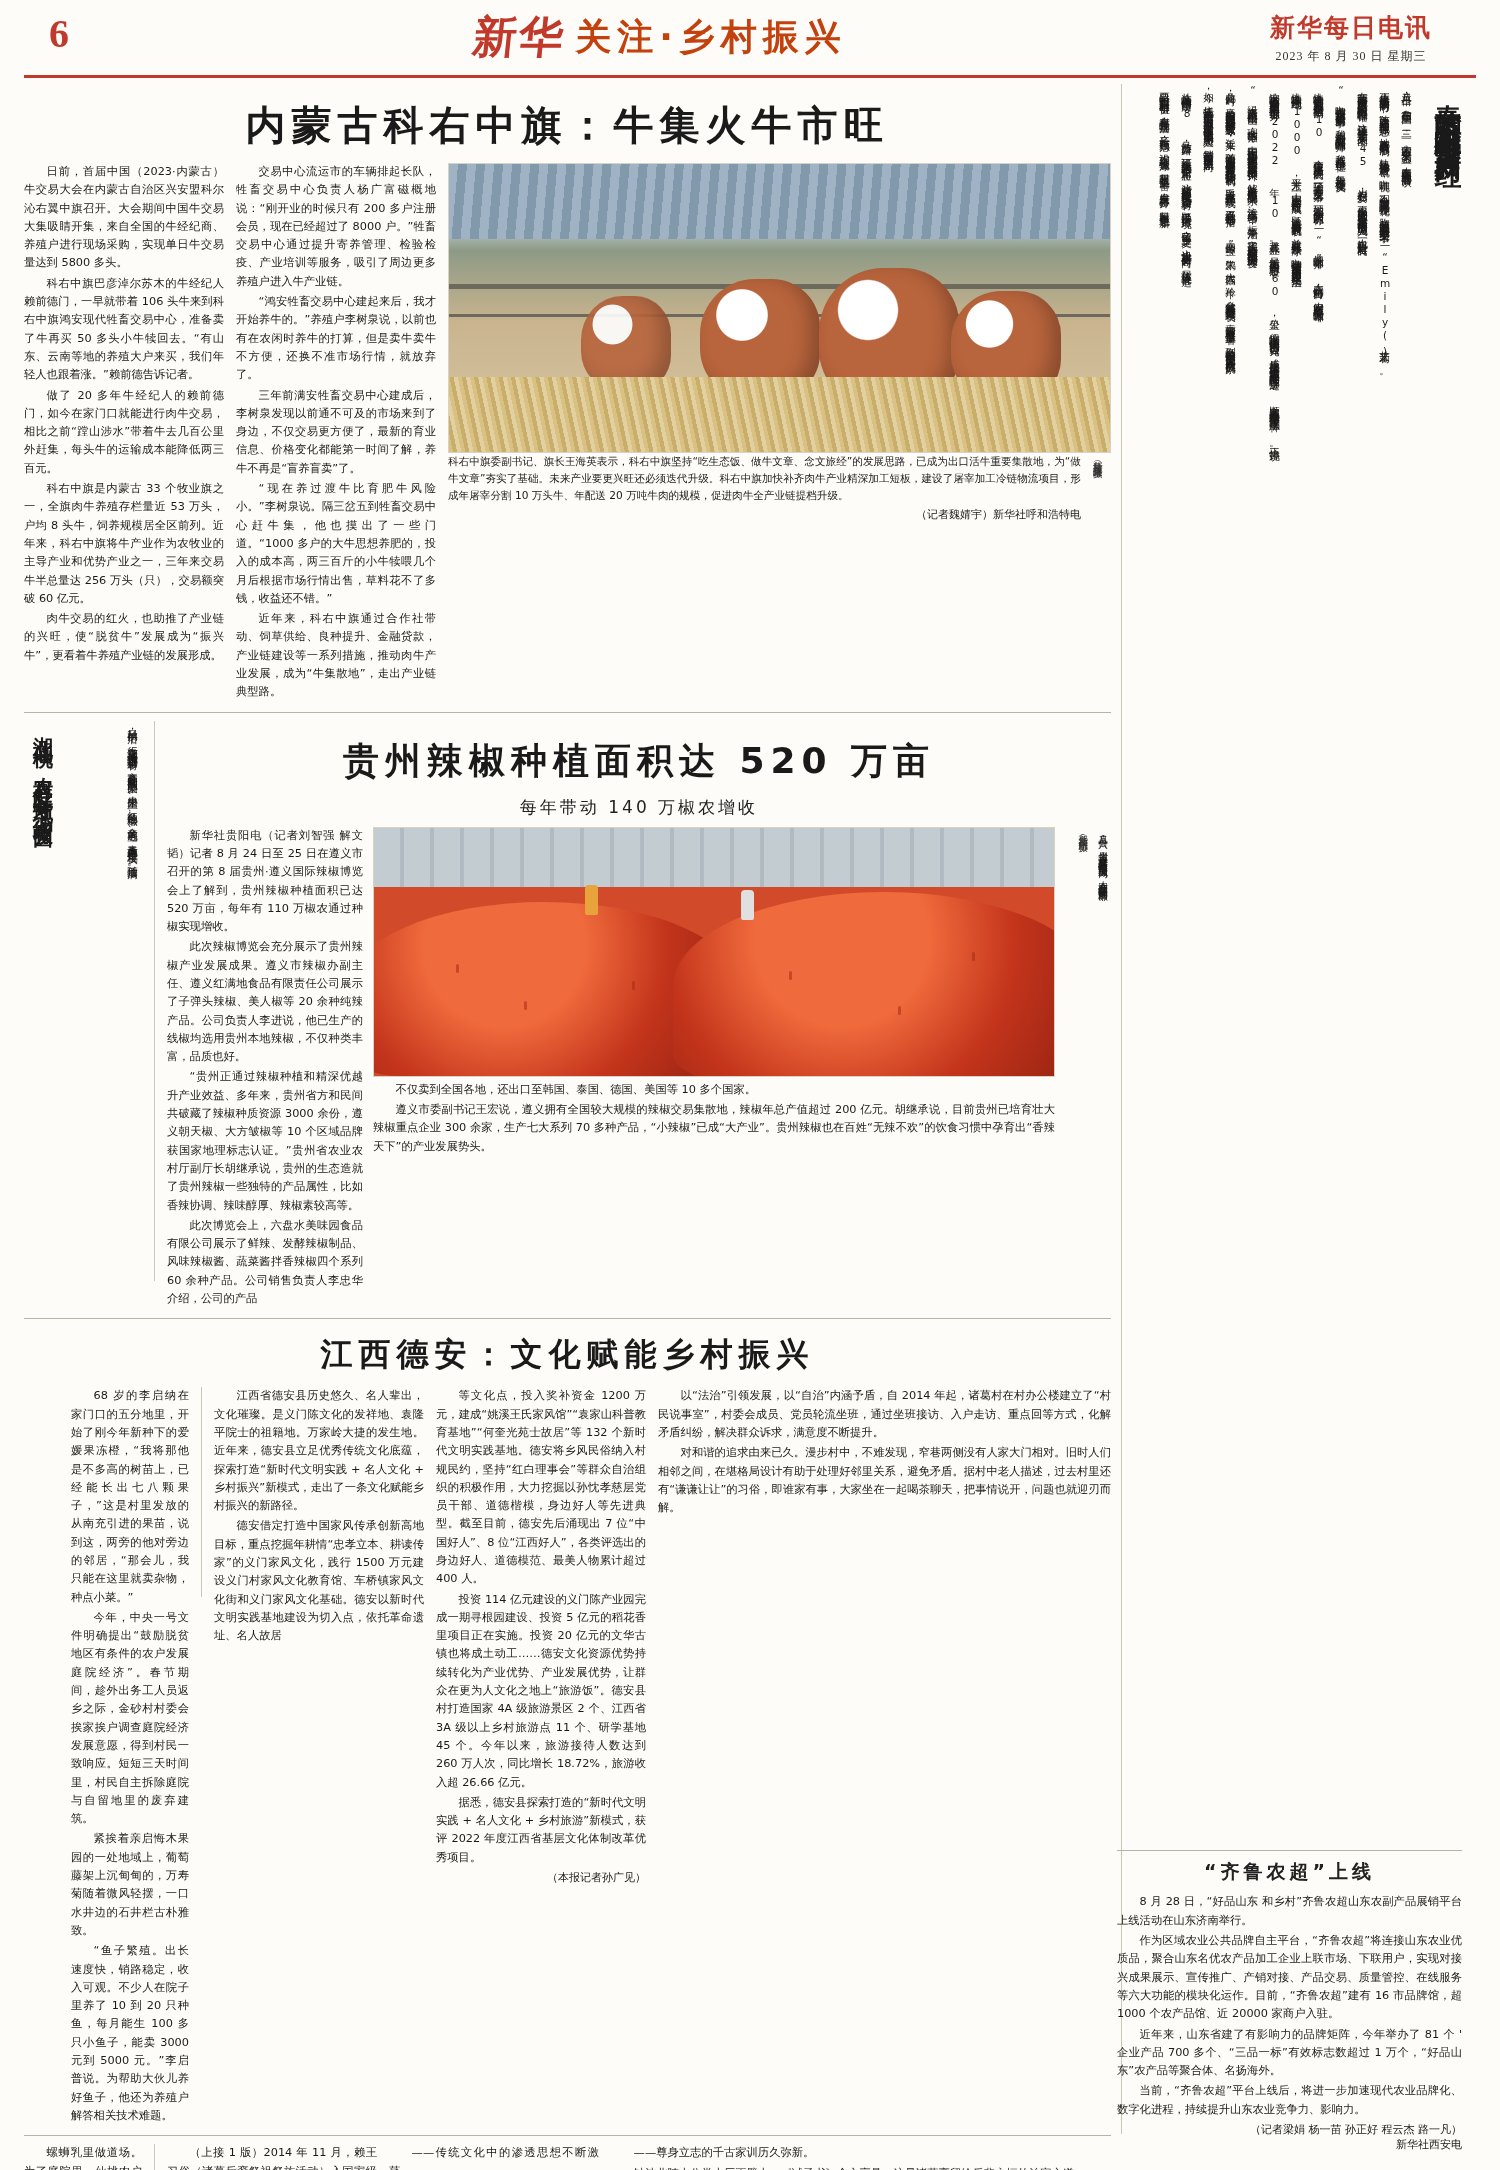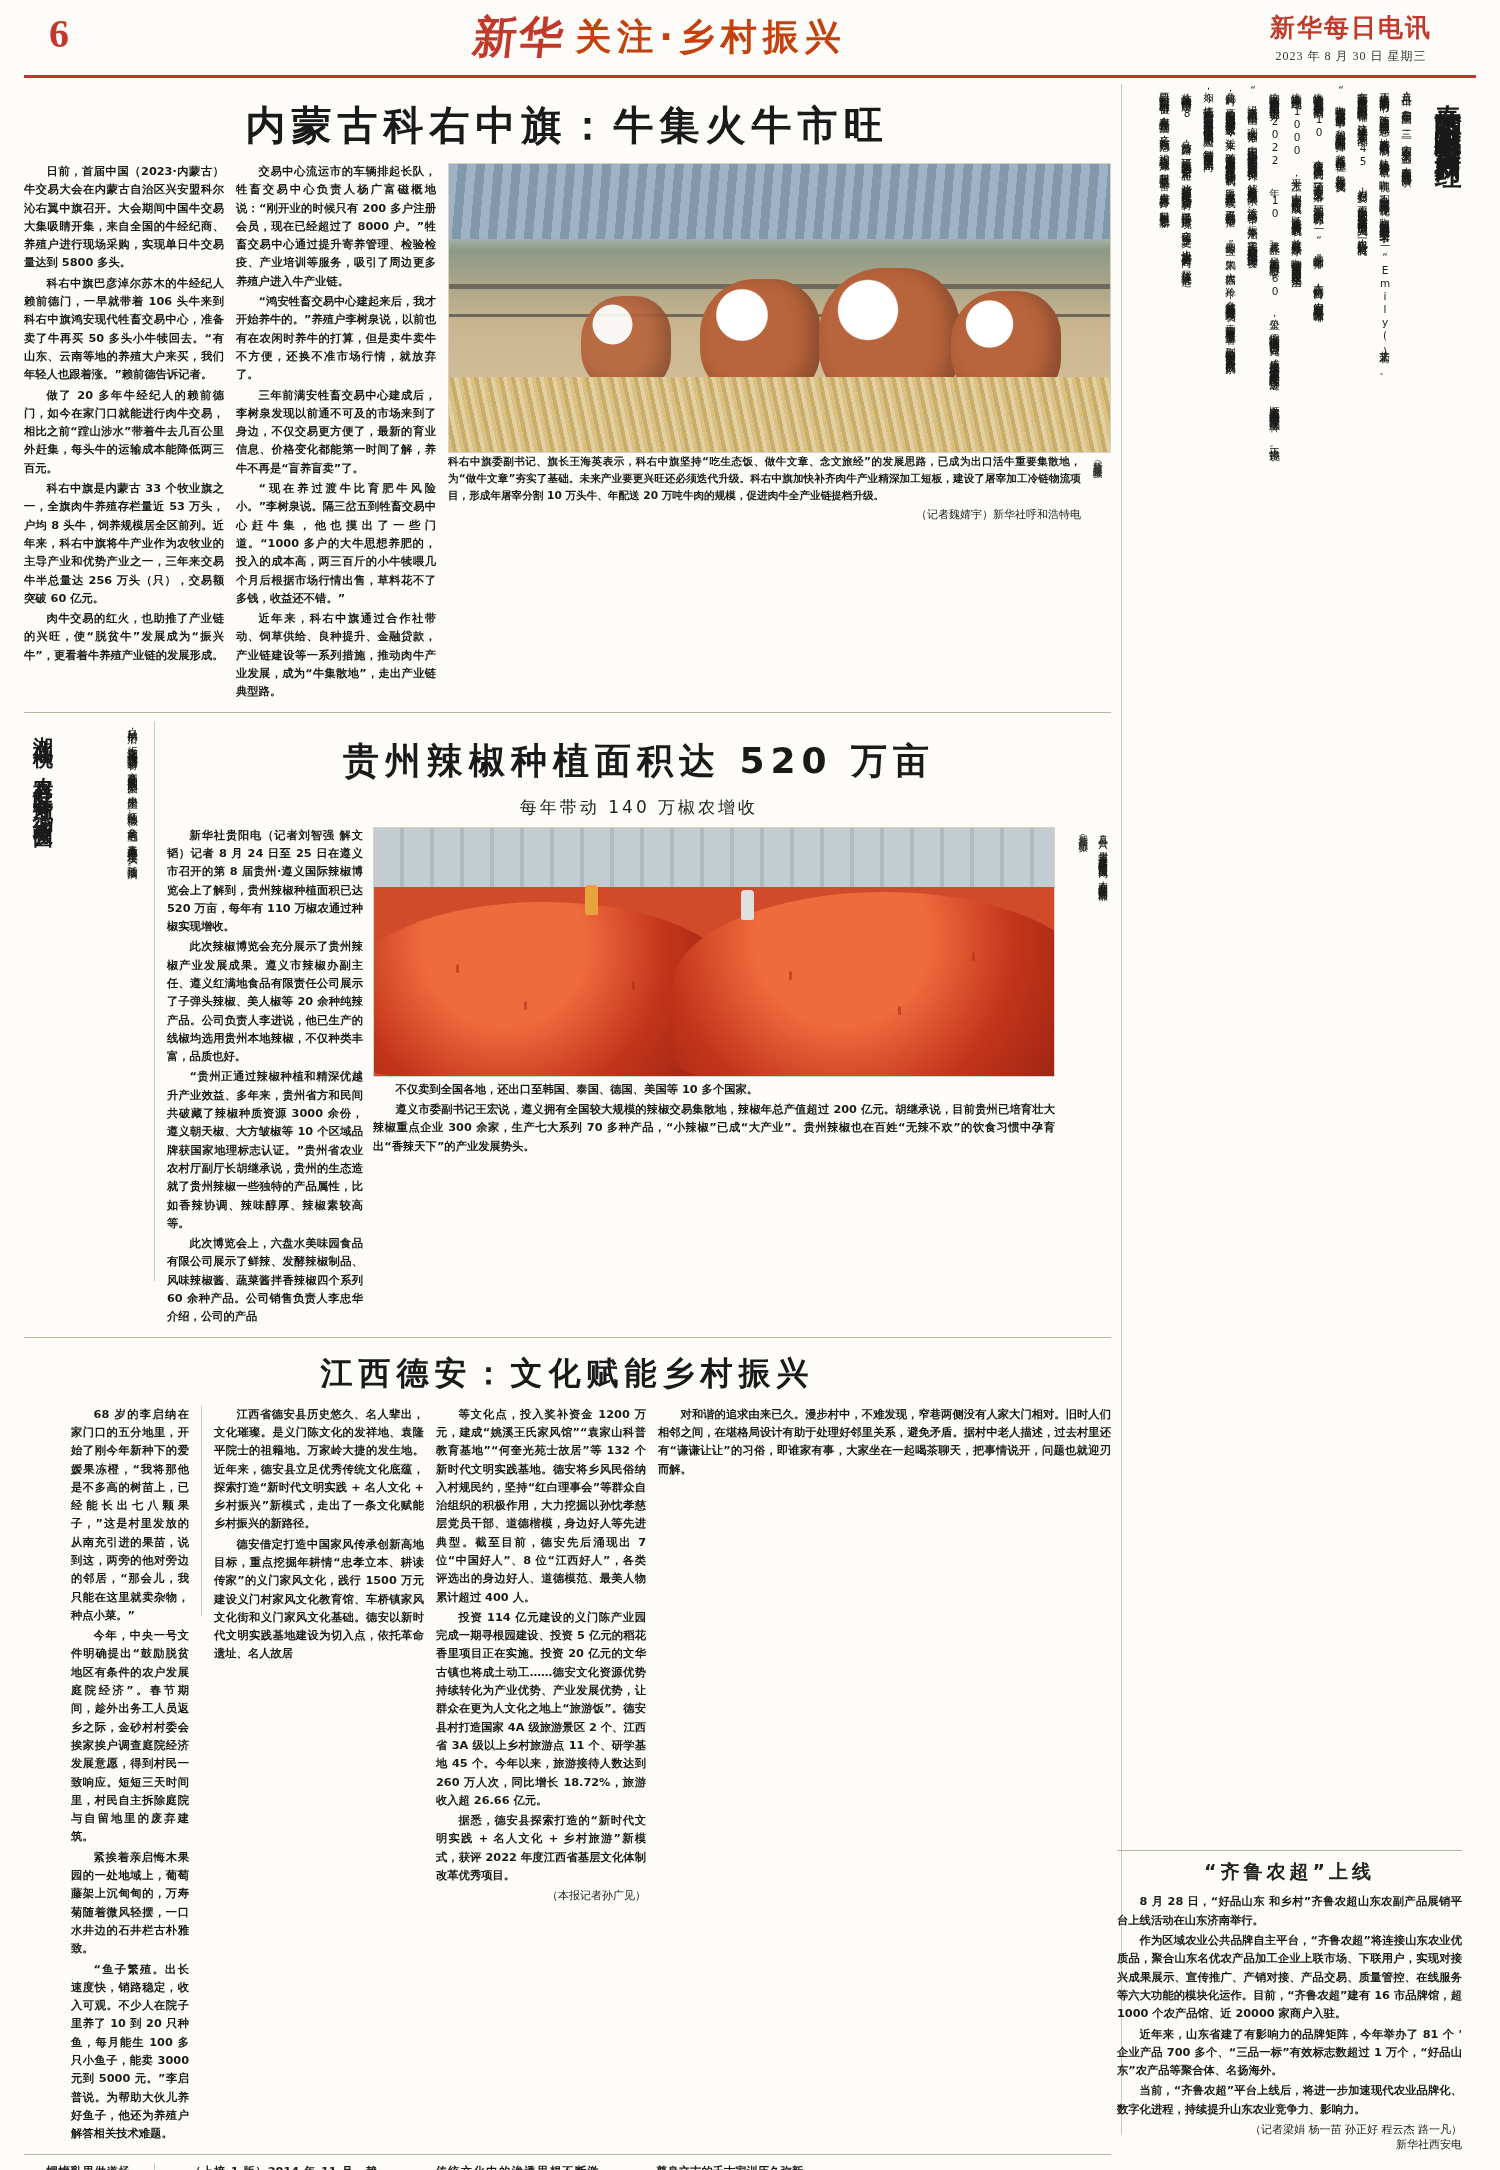--- a/index.html
+++ b/index.html
@@ -55,21 +55,20 @@
   }
   .hl-sub {
     font-size:17px; letter-spacing:3px; text-align:center; color:#222;
     font-family:"DejaVu Sans", sans-serif;
     margin-bottom:8px;
   }
   p.body {
     font-size:11.3px; line-height:1.62; text-align:justify;
     text-indent:2em; margin:0 0 2px;
     font-family:"DejaVu Sans", sans-serif;
-    font-weight:bold;
   }
   .byline {
     font-size:11px; text-align:right; font-family:"DejaVu Sans", sans-serif;
     margin-top:3px;
   }
 
   
   .vtitle {
     writing-mode:vertical-rl; text-orientation:upright;
     font-family:"DejaVu Sans", sans-serif;
@@ -255,20 +254,21 @@
           <p class="body">江西省德安县历史悠久、名人辈出，文化璀璨。是义门陈文化的发祥地、袁隆平院士的祖籍地。万家岭大捷的发生地。近年来，德安县立足优秀传统文化底蕴，探索打造“新时代文明实践 + 名人文化 + 乡村振兴”新模式，走出了一条文化赋能乡村振兴的新路径。</p>
           <p class="body">德安借定打造中国家风传承创新高地目标，重点挖掘年耕情“忠孝立本、耕读传家”的义门家风文化，践行 1500 万元建设义门村家风文化教育馆、车桥镇家风文化街和义门家风文化基础。德安以新时代文明实践基地建设为切入点，依托革命遗址、名人故居</p>
         </div>
         <div style="width:210px;">
           <p class="body">等文化点，投入奖补资金 1200 万元，建成“姚溪王氏家风馆”“袁家山科普教育基地”“何奎光苑士故居”等 132 个新时代文明实践基地。德安将乡风民俗纳入村规民约，坚持“红白理事会”等群众自治组织的积极作用，大力挖掘以孙忱孝慈层党员干部、道德楷模，身边好人等先进典型。截至目前，德安先后涌现出 7 位“中国好人”、8 位“江西好人”，各类评选出的身边好人、道德模范、最美人物累计超过 400 人。</p>
           <p class="body">投资 114 亿元建设的义门陈产业园完成一期寻根园建设、投资 5 亿元的稻花香里项目正在实施。投资 20 亿元的文华古镇也将成土动工……德安文化资源优势持续转化为产业优势、产业发展优势，让群众在更为人文化之地上“旅游饭”。德安县村打造国家 4A 级旅游景区 2 个、江西省 3A 级以上乡村旅游点 11 个、研学基地 45 个。今年以来，旅游接待人数达到 260 万人次，同比增长 18.72%，旅游收入超 26.66 亿元。</p>
           <p class="body">据悉，德安县探索打造的“新时代文明实践 + 名人文化 + 乡村旅游”新模式，获评 2022 年度江西省基层文化体制改革优秀项目。</p>
           <div class="byline">（本报记者孙广见）</div>
         </div>
         <div style="flex:1;">
+          <p class="body">以“法治”引领发展，以“自治”内涵予盾，自 2014 年起，诸葛村在村办公楼建立了“村民说事室”，村委会成员、党员轮流坐班，通过坐班接访、入户走访、重点回等方式，化解矛盾纠纷，解决群众诉求，满意度不断提升。</p>
           <p class="body">对和谐的追求由来已久。漫步村中，不难发现，窄巷两侧没有人家大门相对。旧时人们相邻之间，在堪格局设计有助于处理好邻里关系，避免矛盾。据村中老人描述，过去村里还有“谦谦让让”的习俗，即谁家有事，大家坐在一起喝茶聊天，把事情说开，问题也就迎刃而解。</p>
         </div>
       </div>
 
       <hr class="rule">
 
       <div style="display:flex; gap:12px;">
         <div style="width:118px;">
           <p class="body">螺蛳乳里做道场。为了庭院里，仙桃农户因地制宜发展起小菜园、小果园、小花园、小鱼塘、小作坊、美丽家、鼓了荷包。还有不少地区活用“互联网 + 思维”为庭院经济添上新的翅膀。</p>
 

